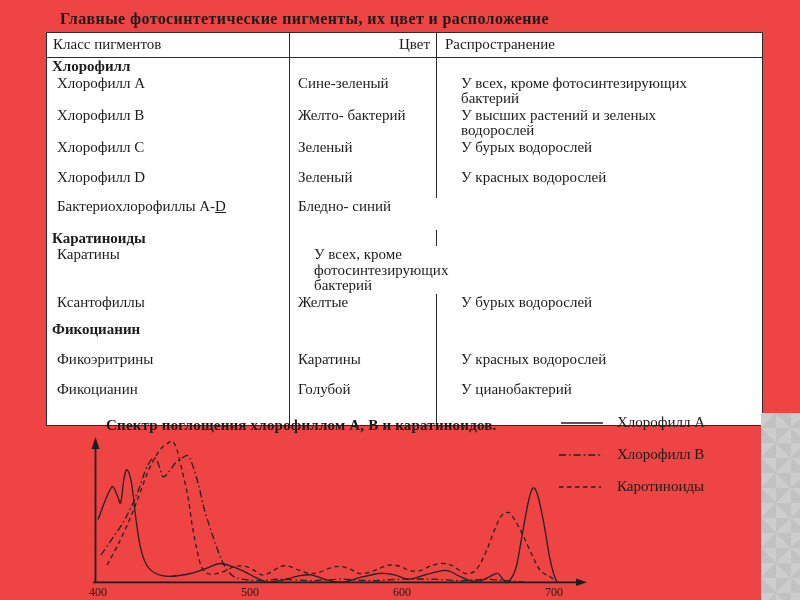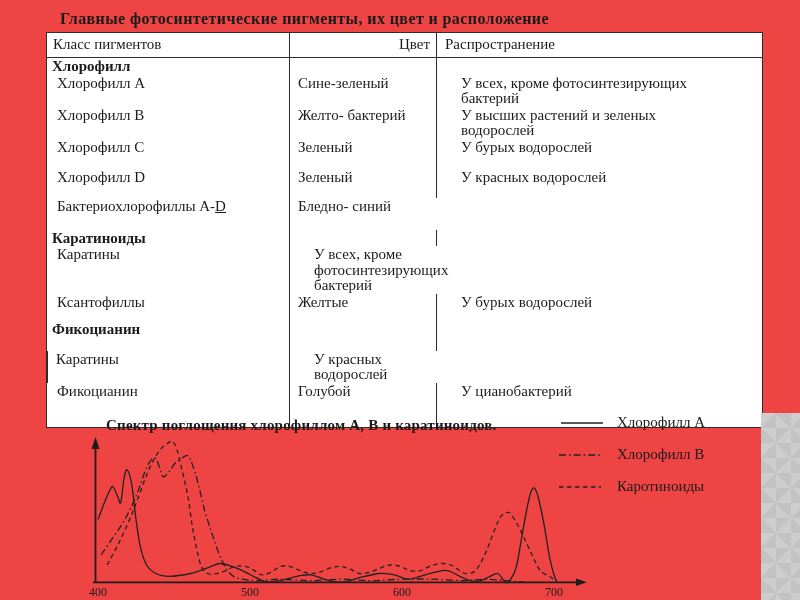--- a/index.html
+++ b/index.html
@@ -108,20 +108,21 @@
           <div class="cell c1">Ксантофиллы</div>
           <div class="cell c2">Желтые</div>
           <div class="cell c3">У бурых водорослей</div>
         </div>
         <div class="row" style="min-height: 30px;">
           <div class="cell c1 section">Фикоцианин</div>
           <div class="cell c2"></div>
           <div class="cell c3"></div>
         </div>
         <div class="row" style="min-height: 30px;">
+          <div class="cell c1">Фикоэритрины</div>
           <div class="cell c2">Каратины</div>
           <div class="cell c3">У красных водорослей</div>
         </div>
         <div class="row" style="min-height: 44px;">
           <div class="cell c1">Фикоцианин</div>
           <div class="cell c2">Голубой</div>
           <div class="cell c3">У цианобактерий</div>
         </div>
       </div>
   </div>

